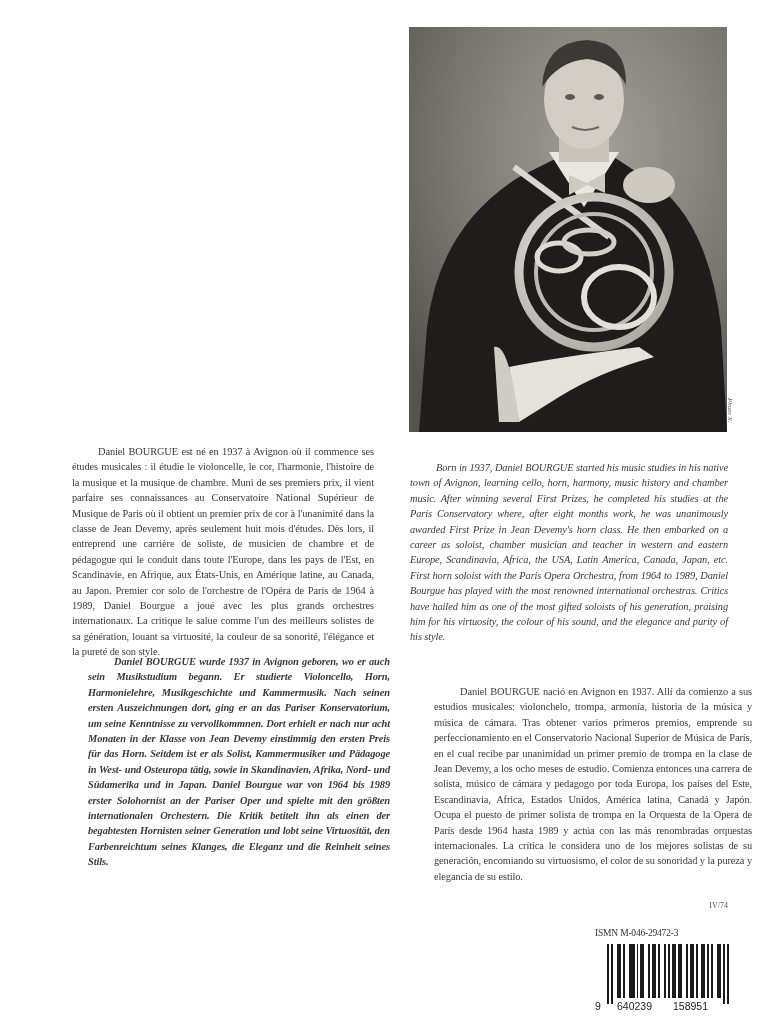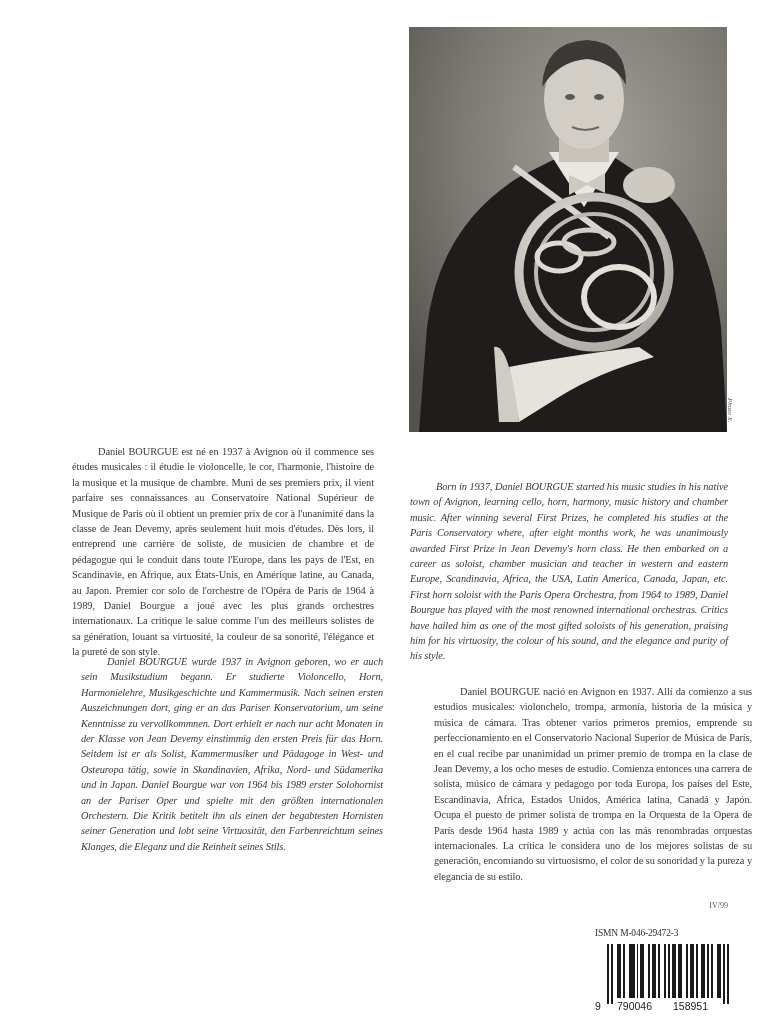--- a/index.html
+++ b/index.html
@@ -23,22 +23,22 @@
     white-space: nowrap;
   }
   .col {
     position: absolute; font-size: 10.4px; line-height: 15.4px;
     text-align: justify; hyphens: manual; letter-spacing: -0.1px;
     font-family: "Liberation Serif", serif;
   }
   .col p { margin: 0; text-indent: 26px; }
   .it { font-style: italic; }
   #fr { left: 72px; top: 444px; width: 302px; }
-  #de { left: 81px; top: 654px; width: 302px; }
-  #en { left: 410px; top: 479px; width: 318px; }
+  #de { left: 88px; top: 654px; width: 302px; font-weight: bold; }
+  #en { left: 410px; top: 460px; width: 318px; }
   #es { left: 434px; top: 684px; width: 318px; }
   .code {
     position: absolute; right: 40px; top: 901px;
     font-family: "Liberation Serif", serif; font-size: 8px; color: #555;
   }
   .isbn-block { position: absolute; left: 593px; top: 928px; width: 140px; height: 88px; }
   .isbn-label {
     position: absolute; left: 2px; top: 0; font-family: "Liberation Serif", serif;
     font-size: 9.5px; color: #333; letter-spacing: -0.2px;
   }
@@ -105,21 +105,21 @@
 <div class="col it" id="de">
   <p>Daniel BOURGUE wurde 1937 in Avignon geboren, wo er auch sein Musikstudium begann. Er studierte Violoncello, Horn, Harmonielehre, Musikgeschichte und Kammermusik. Nach sei­nen ersten Auszeichnungen dort, ging er an das Pariser Konser­vatorium, um seine Kenntnisse zu vervollkommnen. Dort erhielt er nach nur acht Monaten in der Klasse von Jean Devemy einstimmig den ersten Preis für das Horn. Seitdem ist er als Solist, Kammermusiker und Pädagoge in West- und Osteuropa tätig, sowie in Skandinavien, Afrika, Nord- und Südamerika und in Japan. Daniel Bourgue war von 1964 bis 1989 erster Solohornist an der Pariser Oper und spielte mit den größten internationalen Orchestern. Die Kritik betitelt ihn als einen der begabtesten Hornisten seiner Generation und lobt seine Virtuo­sität, den Farbenreichtum seines Klanges, die Eleganz und die Reinheit seines Stils.</p>
 </div>
 <div class="col it" id="en">
   <p>Born in 1937, Daniel BOURGUE started his music studies in his native town of Avignon, learning cello, horn, harmony, music history and chamber music. After winning several First Prizes, he completed his studies at the Paris Conservatory where, after eight months work, he was unanimously awarded First Prize in Jean Devemy's horn class. He then embarked on a career as soloist, chamber musician and teacher in western and eastern Europe, Scandinavia, Africa, the USA, Latin America, Canada, Japan, etc. First horn soloist with the Paris Opera Orchestra, from 1964 to 1989, Daniel Bourgue has played with the most renowned international orchestras. Critics have hailed him as one of the most gifted soloists of his generation, praising him for his virtuosity, the colour of his sound, and the elegance and purity of his style.</p>
 </div>
 <div class="col" id="es">
   <p>Daniel BOURGUE nació en Avignon en 1937. Allí da comienzo a sus estudios musicales: violonchelo, trompa, armonía, historia de la música y música de cámara. Tras obte­ner varios primeros premios, emprende su perfeccionamiento en el Conservatorio Nacional Superior de Música de París, en el cual recibe par unanimidad un primer premio de trompa en la clase de Jean Devemy, a los ocho meses de estudio. Comienza entonces una carrera de solista, músico de cámara y pedagogo por toda Europa, los países del Este, Escandinavia, Africa, Esta­dos Unidos, América latina, Canadá y Japón. Ocupa el puesto de primer solista de trompa en la Orquesta de la Opera de París desde 1964 hasta 1989 y actúa con las más renombradas orquestas internacionales. La crítica le considera uno de los mejores solistas de su generación, encomiando su virtuosismo, el color de su sonoridad y la pureza y elegancia de su estilo.</p>
 </div>
 
-<div class="code">IV/99</div>
+<div class="code">IV/74</div>
 
 <div class="isbn-block">
   <div class="isbn-label">ISMN M-046-29472-3</div>
   <div class="barcode" id="barcode">
       <span class="long" style="left: 0px; width: 1.97px;"></span>
       <span class="long" style="left: 3.94px; width: 1.97px;"></span>
       <span style="left: 9.84px; width: 1.97px;"></span>
       <span style="left: 11.81px; width: 1.97px;"></span>
       <span style="left: 15.74px; width: 1.97px;"></span>
       <span style="left: 21.65px; width: 1.97px;"></span>
@@ -146,16 +146,16 @@
       <span style="left: 96.42px; width: 1.97px;"></span>
       <span style="left: 100.35px; width: 1.97px;"></span>
       <span style="left: 104.29px; width: 1.97px;"></span>
       <span style="left: 110.19px; width: 1.97px;"></span>
       <span style="left: 112.16px; width: 1.97px;"></span>
       <span class="long" style="left: 116.1px; width: 1.97px;"></span>
       <span class="long" style="left: 120.03px; width: 1.97px;"></span>
     </div>
   <div class="bc-digits">
     <span style="left:2px">9</span>
-    <span style="left:24px">790046</span>
+    <span style="left:24px">640239</span>
     <span style="left:80px">158951</span>
   </div>
 </div>
 
 </body></html>

